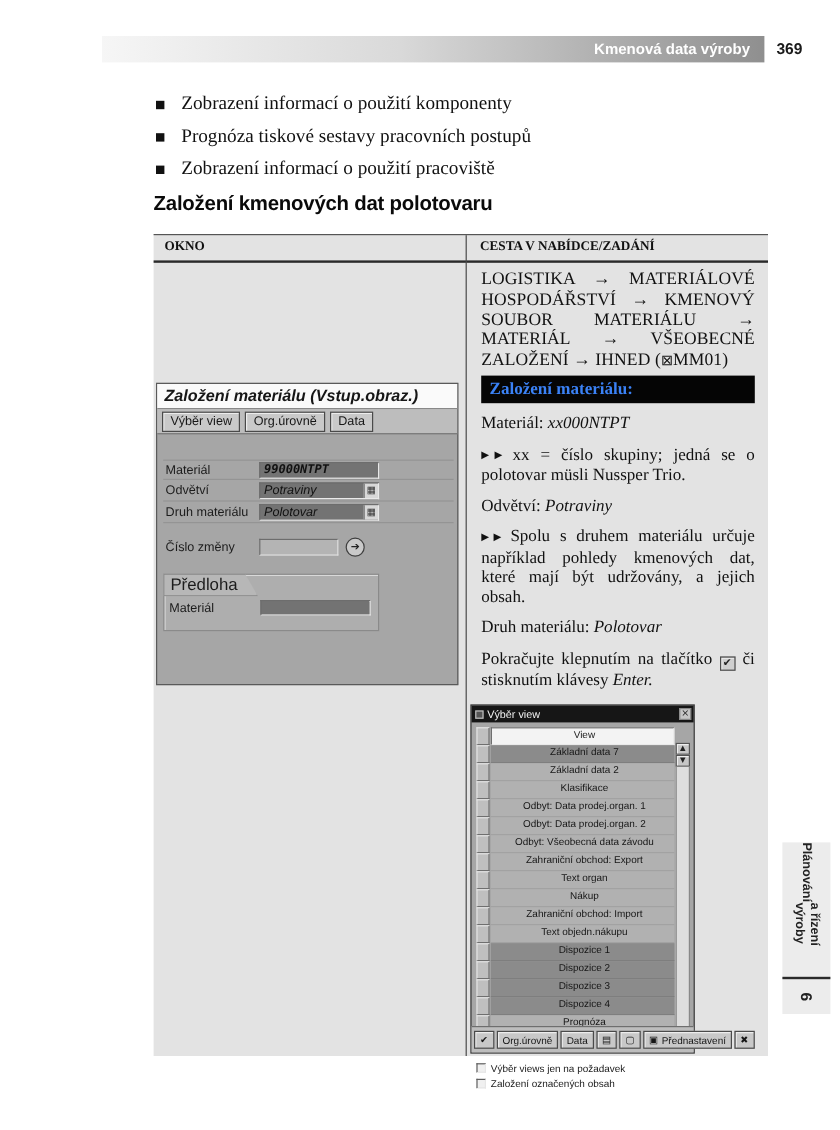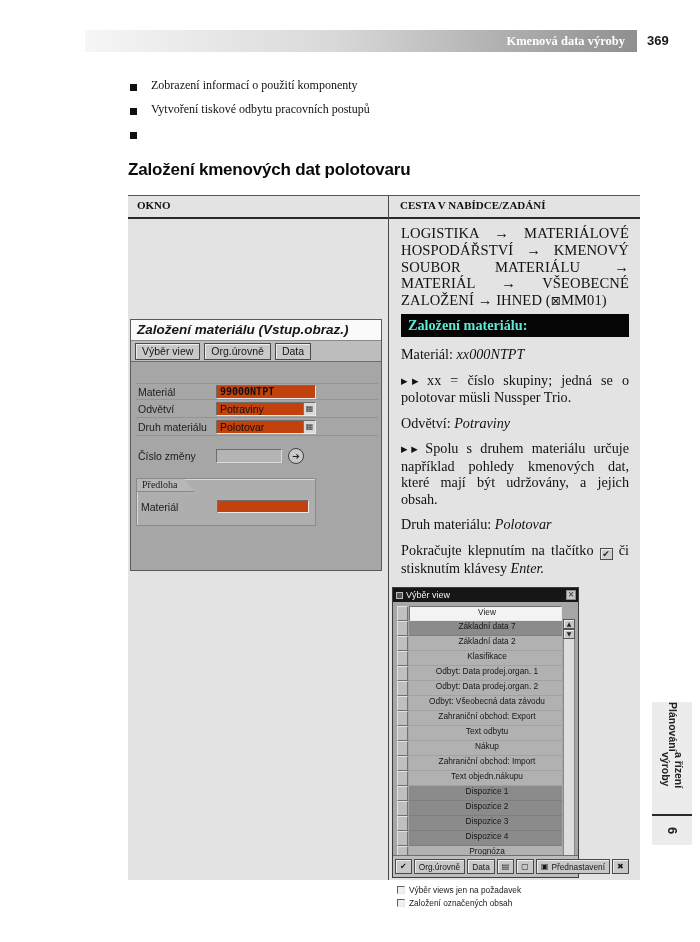--- a/index.html
+++ b/index.html
@@ -2,81 +2,81 @@
 <html><head>
 <meta charset="utf-8">
 <style>
   * { margin:0; padding:0; box-sizing:border-box; }
   html,body { width:700px; height:942px; background:#ffffff; font-family:"Liberation Serif", serif; color:#111; }
 
   
   .hdr-bar { position:absolute; left:85px; top:30px; width:552px; height:22px;
     background:linear-gradient(to right,#f6f6f6 0%,#d9d9d9 45%,#8f8f8f 100%);
     display:flex; align-items:center; justify-content:flex-end; padding-right:12px; }
-  .hdr-title { font-family:Liberation Serif, serif; font-weight:bold; font-size:12.5px; color:#fff;padding-left:13px; }
+  .hdr-title { font-family:Liberation Sans, sans-serif; font-weight:bold; font-size:12.5px; color:#fff;padding-left:13px; }
   .hdr-page { position:absolute; left:647px; top:30px; height:22px; line-height:22px;
     font-family:"Liberation Sans",sans-serif; font-weight:bold; font-size:13px; color:#1a1a1a; }
 
   
   .bullets { position:absolute; left:130px; top:78px; width:470px; list-style:none; }
-  .bullets li { display:flex; align-items:flex-start; margin-bottom:9px; font-size:12px; }
+  .bullets li { display:flex; align-items:flex-start; margin-bottom:9px; font-size:16px; }
   .sq { width:7px; height:7px; background:#111; margin:6px 14px 0 0; flex:0 0 auto; }
 
   
   .sec-h { position:absolute; left:128px; top:160px; font-family:"Liberation Sans",sans-serif;
     font-weight:bold; font-size:17px; letter-spacing:-0.2px; color:#0a0a0a; }
 
   
   .tbl { position:absolute; left:128px; top:195px; width:512px; height:685px; background:#e3e3e3;
     border-top:1px solid #555; }
   .tbl-hline { position:absolute; left:0; top:21px; width:512px; height:2px; background:#2a2a2a; }
   .tbl-vline { position:absolute; left:260px; top:0; bottom:0; width:1px; background:#4a4a4a; }
   .th { position:absolute; top:3px; font-weight:bold; font-size:11px; }
   .th-left { left:9px; } .th-right { left:272px; }
 
   
   .rcol { position:absolute; left:261px; top:22px; width:251px; padding:0 11px 0 12px; }
   .menu-path { font-size:14.6px; line-height:16.8px; text-align:justify; margin-top:7px; letter-spacing:0.1px; }
   .trx-icon { font-family:"DejaVu Sans",sans-serif; font-size:12px; }
-  .banner { background:#050505; color:#5eead4; margin-top:4px; padding:3px 7px 4px;
+  .banner { background:#050505; color:#3b82f6; margin-top:4px; padding:3px 7px 4px;
     font-weight:bold; font-size:14.2px; line-height:16.5px; }
   .para { font-size:14.2px; line-height:16.5px; text-align:justify; margin-top:9px; }
   .para .val { font-style:italic; }
   .note-icon { font-family:"DejaVu Sans",sans-serif; font-size:8.5px; letter-spacing:-1px; margin-right:4px; vertical-align:1px; }
   .chk-btn { display:inline-block; width:13px; height:12px; background:#cfcfcf; border:1px solid #4c4c4c;
     box-shadow:inset 1px 1px 0 #efefef; font-family:"DejaVu Sans",sans-serif; font-size:9px; line-height:10px;
     text-align:center; color:#222; vertical-align:-2px; }
 
   
   .d1 { position:absolute; left:2px; top:123px; width:252px; height:252px; border:1px solid #5a5a5a; background:#a6a6a6; }
   .d1-title { height:21px; background:#fafafa; border-bottom:1px solid #888; padding:2px 0 0 6px;
     font-family:"Liberation Sans",sans-serif; font-weight:bold; font-style:italic; font-size:13.5px; color:#161616; }
   .d1-btnrow { height:21px; background:#bdbdbd; border-bottom:1px solid #6e6e6e; display:flex; align-items:center; padding-left:4px; gap:4px; }
   .sapbtn { border:1px solid #4a4a4a; background:#c9c9c9; box-shadow:inset 1px 1px 0 #ededed;
     font-family:"Liberation Sans",sans-serif; font-size:10.5px; color:#161616; padding:1px 6px 2px; }
   .d1-body { position:relative; height:169px; }
   .d1-row { position:absolute; left:5px; width:242px; height:17px; border-bottom:1px solid #949494; }
   .d1-row .lbl, .grp .lbl, .d1-cz .lbl { position:absolute; left:2px; top:2px;
     font-family:"Liberation Sans",sans-serif; font-size:10.5px; color:#1c1c1c; }
-  .inp { position:absolute; left:80px; top:1px; width:100px; height:14px; background:#c2410c;
+  .inp { position:absolute; left:80px; top:1px; width:100px; height:14px; background:#737373;
     border:1px solid; border-color:#6d6d6d #e9e9e9 #e9e9e9 #6d6d6d;
-    font-family:"Liberation Sans",sans-serif; font-size:10.5px; line-height:12px; padding-left:3px; color:#111; }
+    font-family:"Liberation Sans",sans-serif; font-size:10.5px; line-height:12px; padding-left:3px; color:#111;font-style:italic; }
   .inp.mono { font-family:"DejaVu Sans Mono",monospace; font-weight:bold; font-size:10px; }
   .dd { position:absolute; right:0; top:0; width:12px; height:12px; background:#d8d8d8; border-left:1px solid #777;
     font-family:"DejaVu Sans",sans-serif; font-size:8px; line-height:12px; text-align:center; color:#333; }
   .d1-cz { position:absolute; left:5px; top:86px; width:242px; height:18px; }
   .inp-dis { position:absolute; left:80px; top:1px; width:66px; height:14px; background:#b4b4b4;
     border:1px solid; border-color:#6d6d6d #dcdcdc #dcdcdc #6d6d6d; }
   .rnd { position:absolute; left:152px; top:0; width:16px; height:16px; border-radius:50%;
     background:#c9c9c9; border:1px solid #3f3f3f; font-family:"DejaVu Sans",sans-serif; font-size:9px;
     line-height:14px; text-align:center; color:#222; }
   .grp { position:absolute; left:5px; top:116px; width:180px; height:48px; background:#aeaeae;
     border:1px solid #8a8a8a; box-shadow:inset 1px 1px 0 #d9d9d9; }
   .grp-tab { position:absolute; left:-1px; top:-1px; background:#b7b7b7; border:1px solid #8a8a8a;
-    font-family:Liberation Serif, serif; font-size:10px; color:#1c1c1c; padding:0 16px 1px 5px;
+    font-family:Liberation Sans, sans-serif; font-size:14px; color:#1c1c1c; padding:0 16px 1px 5px;
     clip-path:polygon(0 0, calc(100% - 11px) 0, 100% 100%, 0 100%); }
   .grp-row { position:absolute; left:2px; top:20px; width:172px; height:16px; }
   .grp-row .inp { left:78px; width:92px; height:13px; }
 
   
   .d2 { position:absolute; left:264px; top:391px; width:187px; height:291px; border:1px solid #3c3c3c; background:#a6a6a6; }
   .d2-title { height:14px; background:#161616; display:flex; align-items:center; padding:0 2px 0 3px; gap:3px; }
   .d2-title .wicon { width:7px; height:7px; border:1px solid #bdbdbd; background:#555; }
   .d2-title .ttl { flex:1; color:#f2f2f2; font-family:"Liberation Sans",sans-serif; font-size:9px; }
   .d2-title .cls { width:10px; height:10px; background:#c6c6c6; border:1px solid #888;
@@ -126,25 +126,26 @@
 
 <ul class="bullets">
 
     <li>
       <span class="sq"></span>
       <span>Zobrazení informací o použití komponenty</span>
     </li>
 
     <li>
       <span class="sq"></span>
-      <span>Vytvoření tiskové odbytu pracovních postupů</span>
+      <span>Prognóza tiskové sestavy pracovních postupů</span>
     </li>
 
     <li>
       <span class="sq"></span>
+      <span>Zobrazení informací o použití pracoviště</span>
     </li>
   </ul>
 
 <div class="sec-h">Založení kmenových dat polotovaru</div>
 
 <div class="tbl">
   <div class="th th-left">OKNO</div>
   <div class="th th-right">CESTA V NABÍDCE/ZADÁNÍ</div>
   <div class="tbl-hline"></div>
   <div class="tbl-vline"></div>
@@ -262,21 +263,21 @@
                 <span class="ltxt">Odbyt: Všeobecná data závodu</span>
               </div>
 
               <div class="lrow">
                 <span class="sel-cell"></span>
                 <span class="ltxt">Zahraniční obchod: Export</span>
               </div>
 
               <div class="lrow">
                 <span class="sel-cell"></span>
-                <span class="ltxt">Text odbytu</span>
+                <span class="ltxt">Text organ</span>
               </div>
 
               <div class="lrow">
                 <span class="sel-cell"></span>
                 <span class="ltxt">Nákup</span>
               </div>
 
               <div class="lrow">
                 <span class="sel-cell"></span>
                 <span class="ltxt">Zahraniční obchod: Import</span>

